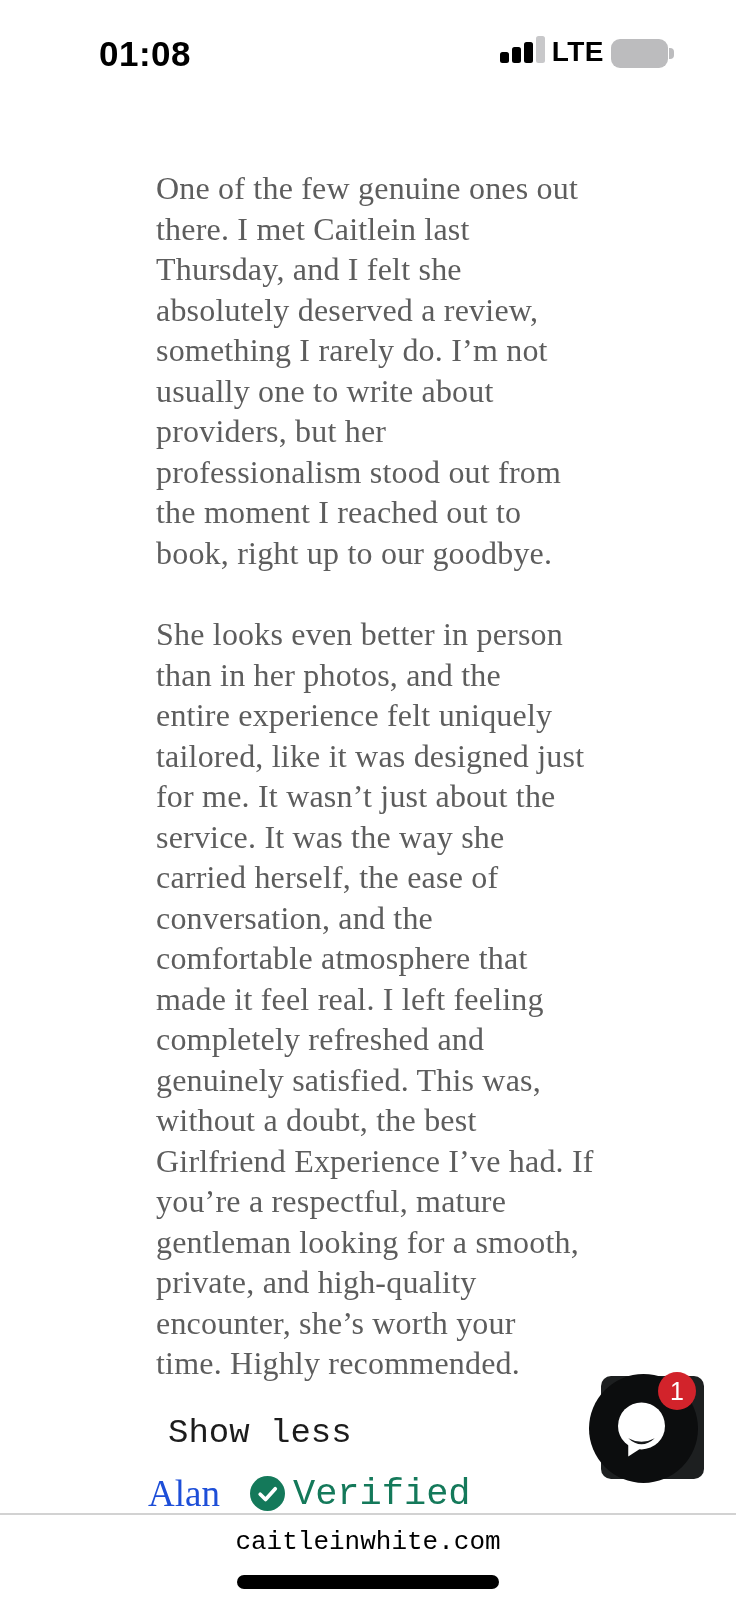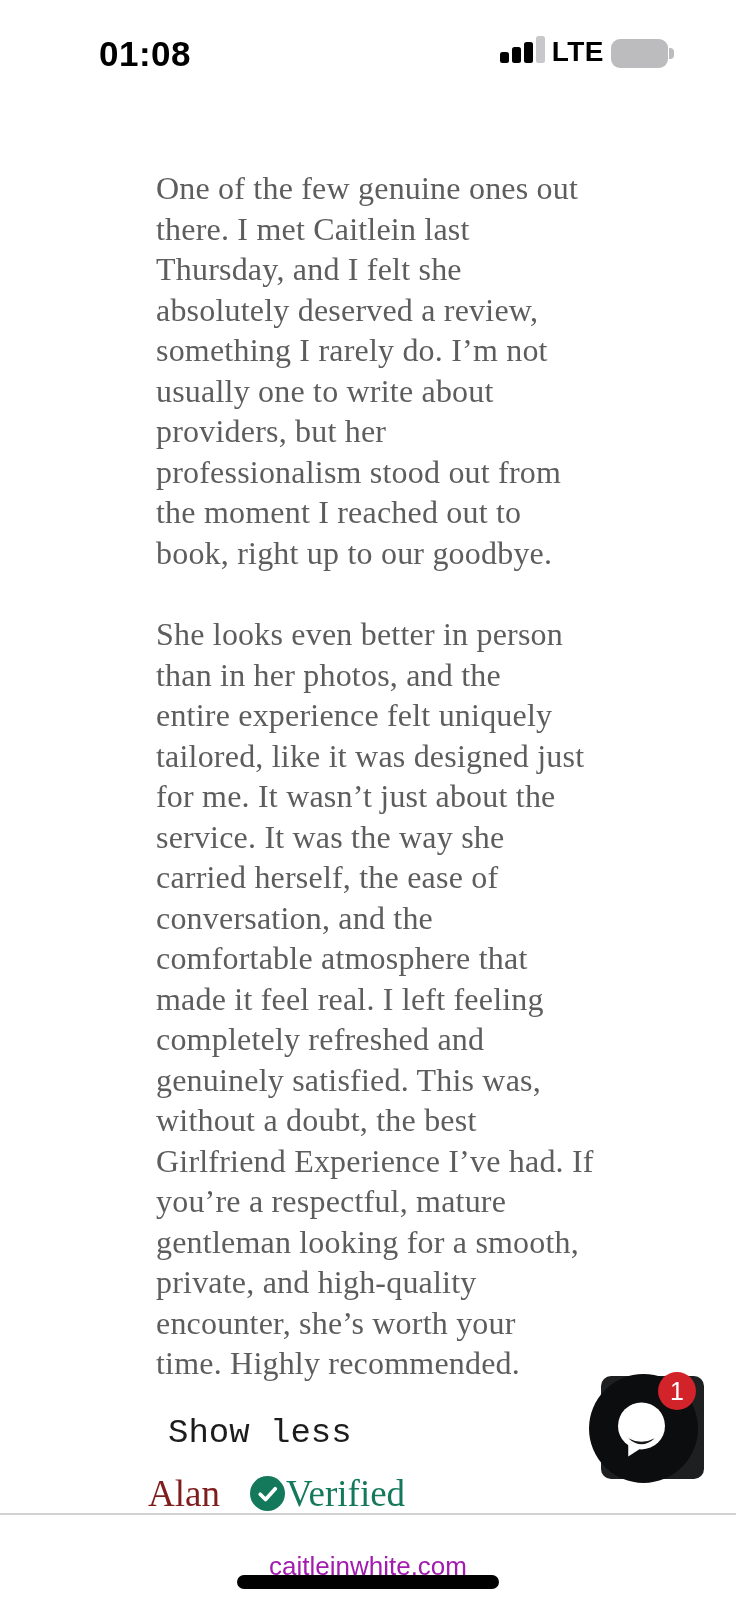--- a/index.html
+++ b/index.html
@@ -49,47 +49,47 @@
                  font-size: 32px; line-height: 40.5px; letter-spacing: 0.2px;
                  color: var(--body_text, #5D5D5D); }
   .review-body p { margin: 8px; white-space: pre-line; }
   .review-body p + p { margin-top: 41px; }
 
   .show-less { position: absolute; left: 168px; top: 1414px; font-size: 34px;
                color: #1c1c1c; cursor: pointer; font-family: Liberation Mono, monospace; }
 
   .reviewer { position: absolute; left: 148px; top: 1472px; display: flex;
               align-items: center; }
-  .reviewer-name { font-size: 37px; color: #7f1d1d; }
+  .reviewer-name { font-size: 37px; color: #1d4ed8; }
   .verified-icon { margin-left: 30px; width: 35px; height: 35px;
                    color: var(--verified_green, #14795A); }
-  .verified-label { margin-left: 1px; font-size: 37px;
-                    color: var(--verified_green, #14795A); }
+  .verified-label { margin-left: 8px; font-size: 37px;
+                    color: var(--verified_green, #14795A); font-family: Liberation Mono, monospace; }
 
   
   .chat-widget { position: absolute; left: 601px; top: 1376px; width: 103px;
                  height: 103px; background: #1d1f20; border-radius: 10px;
                  cursor: pointer; }
   .chat-circle { position: absolute; left: -12px; top: -2px; width: 109px;
                  height: 109px; border-radius: 50%; background: #0c0d0e; }
   .chat-bubble { position: absolute; left: 16px; top: 26px; }
   .chat-badge { position: absolute; left: 57px; top: -4px; width: 38px; height: 38px;
                 border-radius: 50%; background: var(--badge_red, #D2232B);
                 color: #fff; font-family: "Liberation Sans", sans-serif;
                 font-size: 25px; display: flex; align-items: center;
                 justify-content: center; }
 
   
   .browser-divider { position: absolute; left: 0; top: 1513px; width: 736px;
                      height: 2px; background: #d2d2d2; }
   .url-bar { position: absolute; left: 0; top: 1515px; width: 736px; height: 85px;
              background: #ffffff; cursor: pointer; }
   .url-text { position: absolute; top: 12px; width: 100%; text-align: center;
-              font-family: Liberation Sans, sans-serif; font-size: 26px;
-              color: #a21caf; margin-top: 24px; }
+              font-family: Liberation Mono, monospace; font-size: 26px;
+              color: #000000; }
   .home-indicator { position: absolute; left: 237px; top: 1575px; width: 262px;
                     height: 14px; border-radius: 8px; background: #000; }
 </style>
 </head>
 <body>
 
 <div class="screen">
 
   <div class="status-bar">
     <div class="time">01:08</div>

